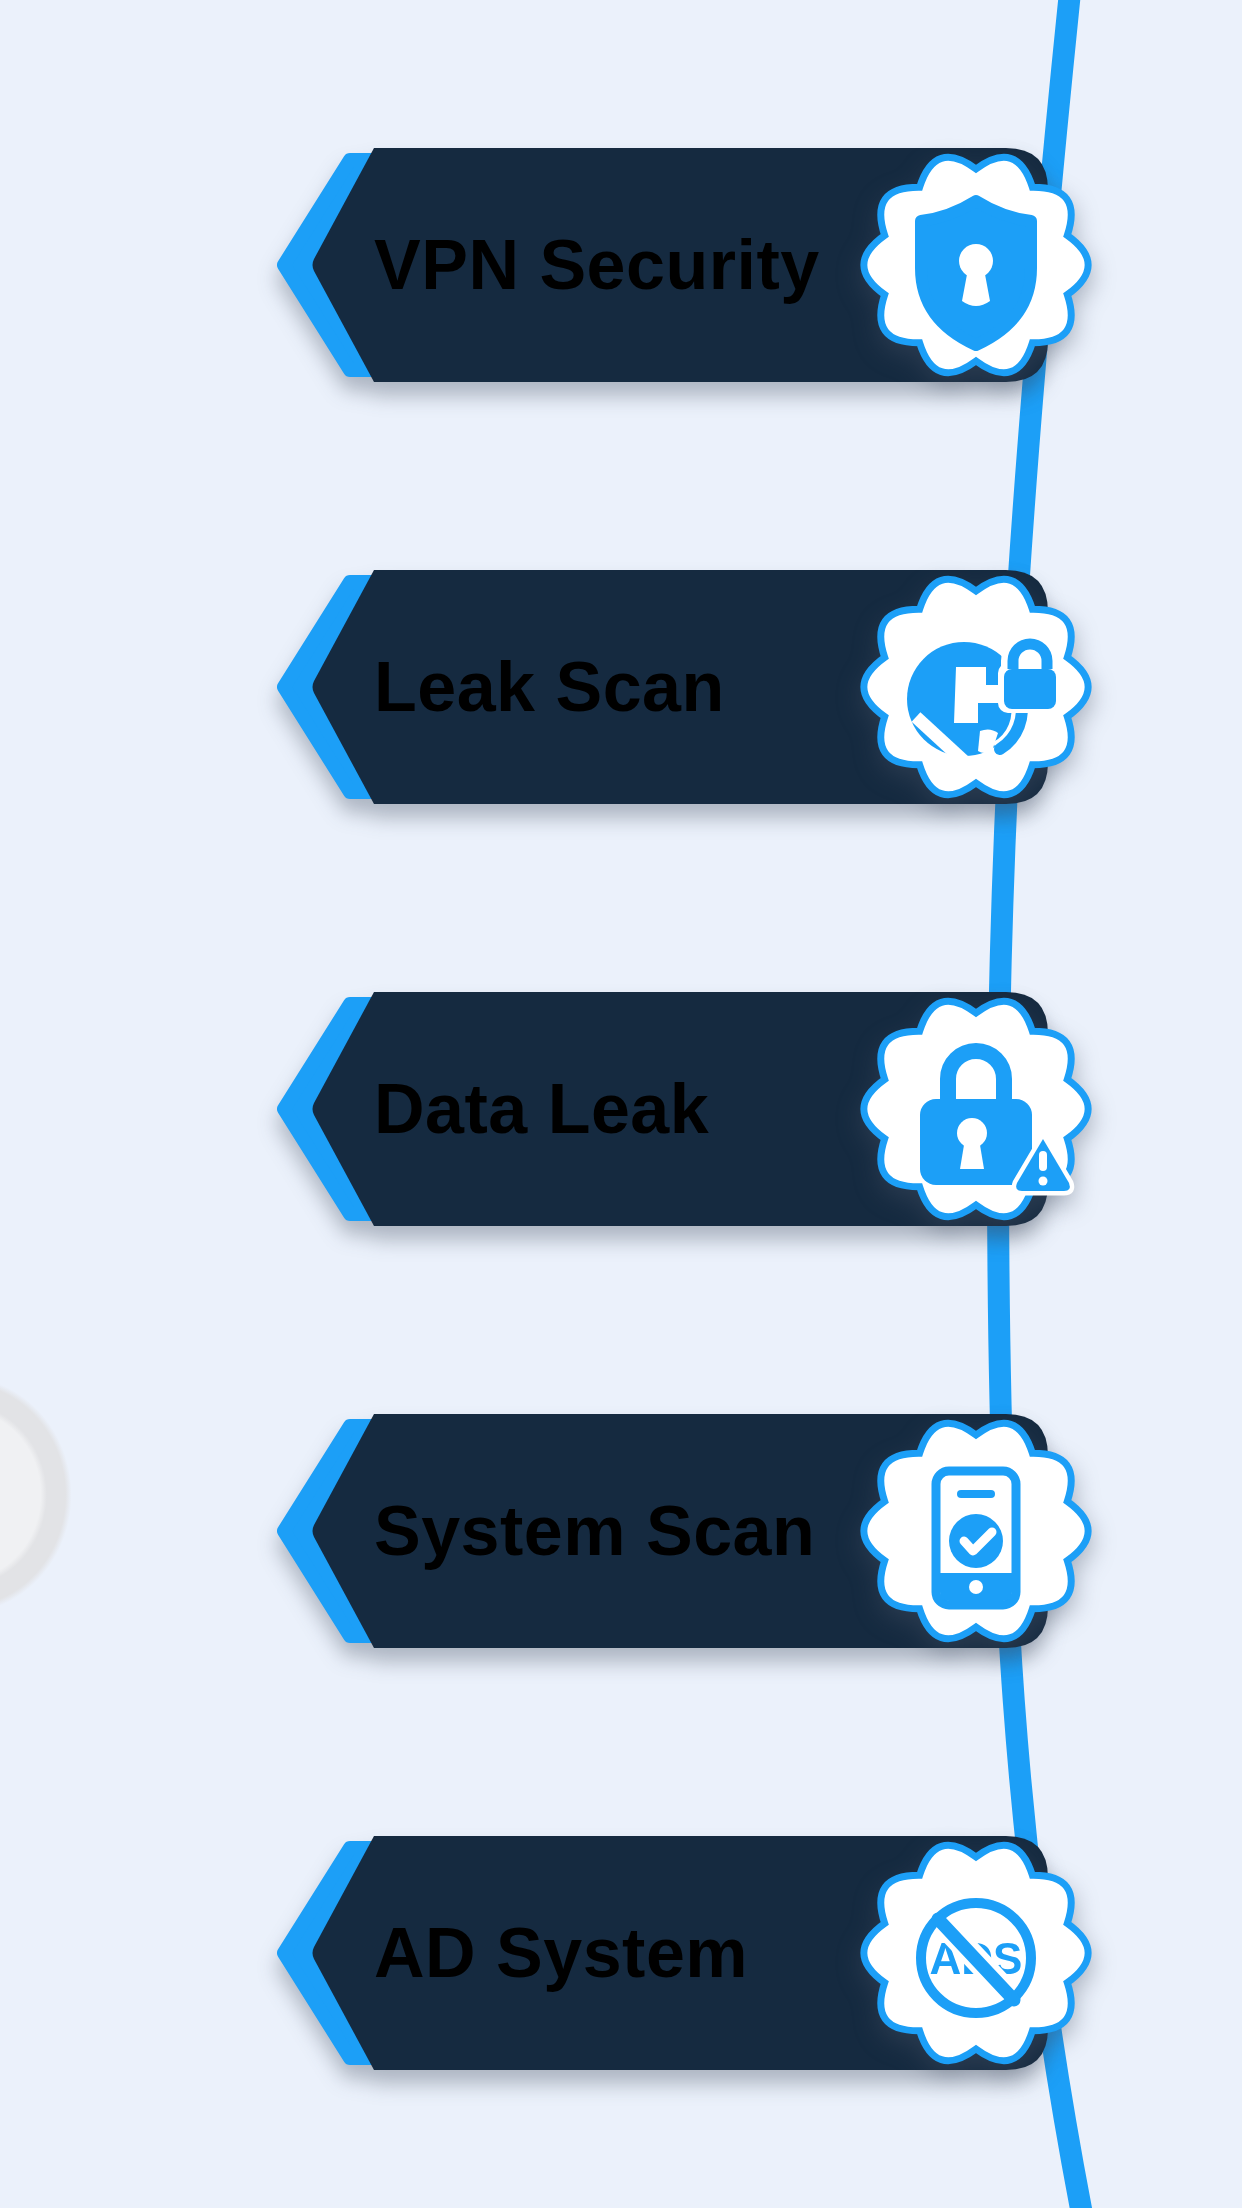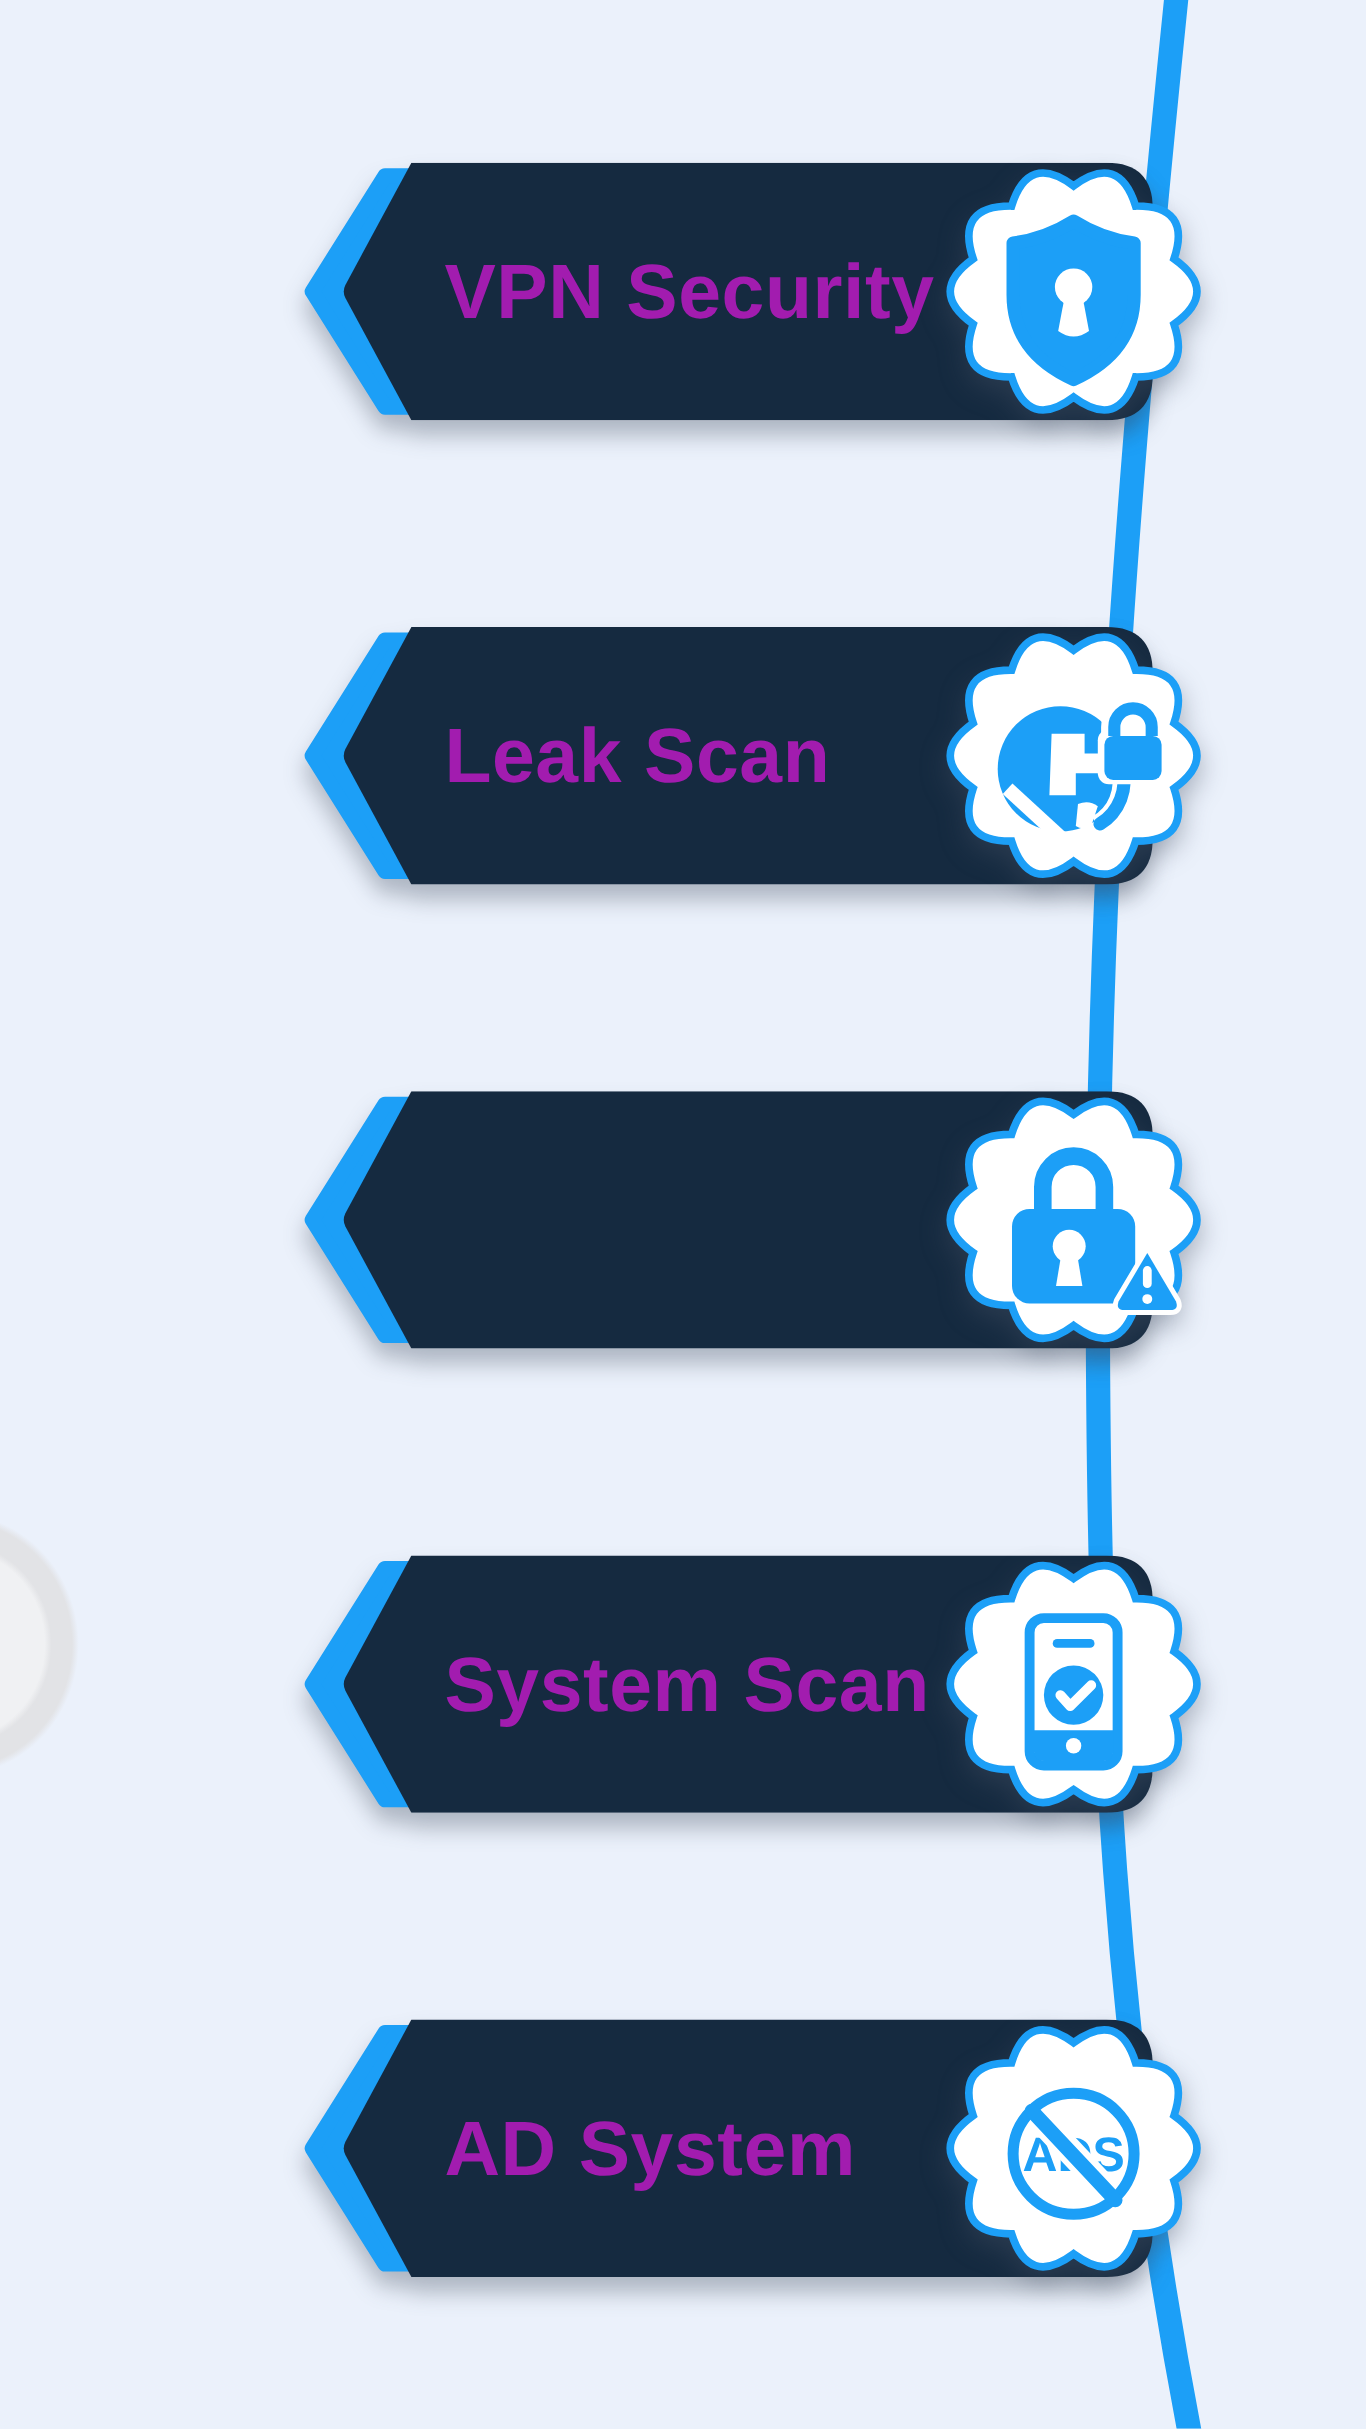--- a/index.html
+++ b/index.html
@@ -21,23 +21,23 @@
   
   .feature-row{
     position:absolute;left:268px;width:780px;height:234px;z-index:2;
     cursor:pointer;
   }
   .banner-svg{
     position:absolute;left:0;top:0;
     filter:drop-shadow(0 14px 10px rgba(45,55,75,.32));
   }
   .feature-label{
-    position:absolute;left:136px;top:0;height:234px;
+    position:absolute;left:106px;top:0;height:234px;
     display:flex;align-items:center;
-    color:#a21caf;font-size:70px;font-weight:700;letter-spacing:.5px;
+    color:#000000;font-size:70px;font-weight:700;letter-spacing:.5px;
     white-space:nowrap;z-index:3;
   }
   .badge{
     position:absolute;left:592px;top:1px;width:232px;height:232px;z-index:4;
   }
   .badge > svg{
     filter:drop-shadow(0 10px 12px rgba(70,80,100,.42));
   }
   .row-1{top:148px;}
   .row-2{top:570px;}
@@ -100,20 +100,21 @@
         </g>
       </svg>
     </div>
   </div>
 
   <div class="feature-row row-3">
     <svg class="banner-svg" width="780" height="234" viewBox="0 0 780 234">
       <path d="M82 12 L16 117 L82 222 H330 V12 Z" fill="#1C9FF7" stroke="#1C9FF7" stroke-width="14" stroke-linejoin="round"></path>
       <path d="M106 0 H738 Q780 0 780 42 V192 Q780 234 738 234 H106 L46 123 Q43 117 46 111 Z" fill="#152A40"></path>
     </svg>
+    <div class="feature-label">Data Leak</div>
     <div class="badge">
       <svg width="232" height="232" viewBox="0 0 232 232">
         <path class="scallop" fill="#ffffff" stroke="#1C9FF7" stroke-width="7" d="M116.0 20.0 Q157.1 -10.5 172.4 38.3 Q223.6 37.8 207.3 86.3 Q249.0 116.0 207.3 145.7 Q223.6 194.2 172.4 193.7 Q157.1 242.5 116.0 212.0 Q74.9 242.5 59.6 193.7 Q8.4 194.2 24.7 145.7 Q-17.0 116.0 24.7 86.3 Q8.4 37.8 59.6 38.3 Q74.9 -10.5 116.0 20.0 Z"></path>
         <g>
           <path d="M88 110 v-24 a28 28 0 0 1 56 0 v24" fill="none" stroke="#1C9FF7" stroke-width="16"></path>
           <rect x="60" y="106" width="112" height="86" rx="16" fill="#1C9FF7"></rect>
           <circle cx="112" cy="140" r="15" fill="#ffffff"></circle>
           <path d="M105 146 L100 176 H124 L119 146 Z" fill="#ffffff"></path>
           <g>
             <path d="M183 146 L209 190 Q212 198 204 198 H162 Q154 198 157 190 Z" fill="#1C9FF7" stroke="#ffffff" stroke-width="9" stroke-linejoin="round" paint-order="stroke"></path>

